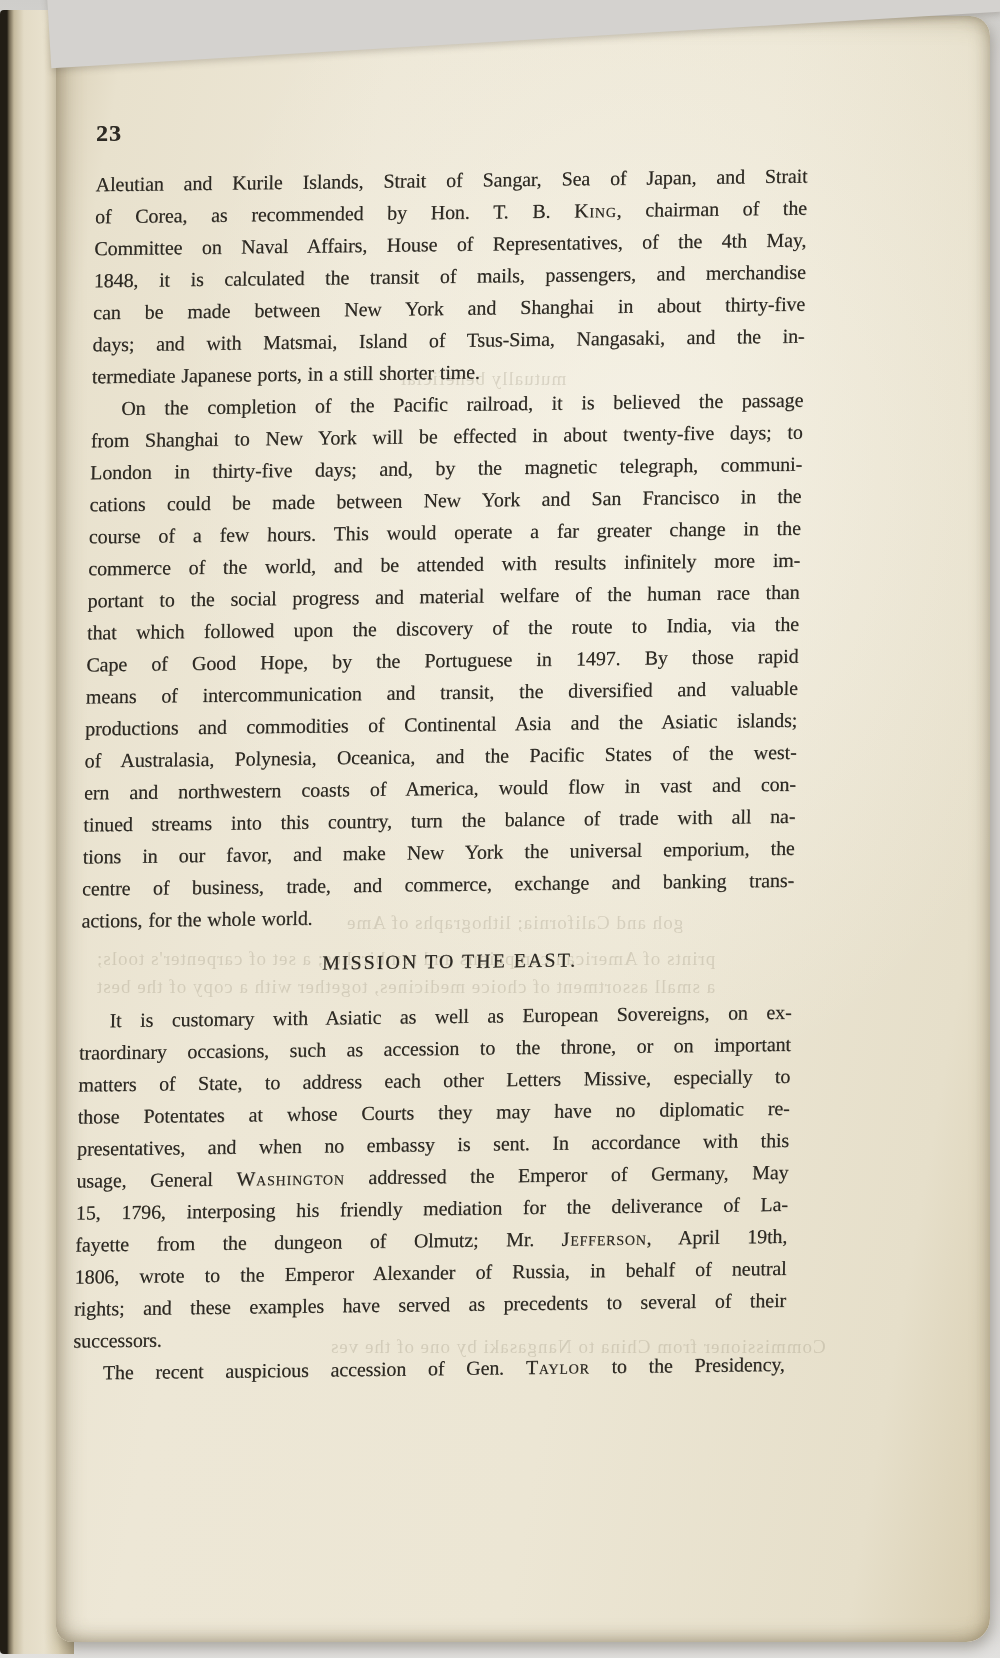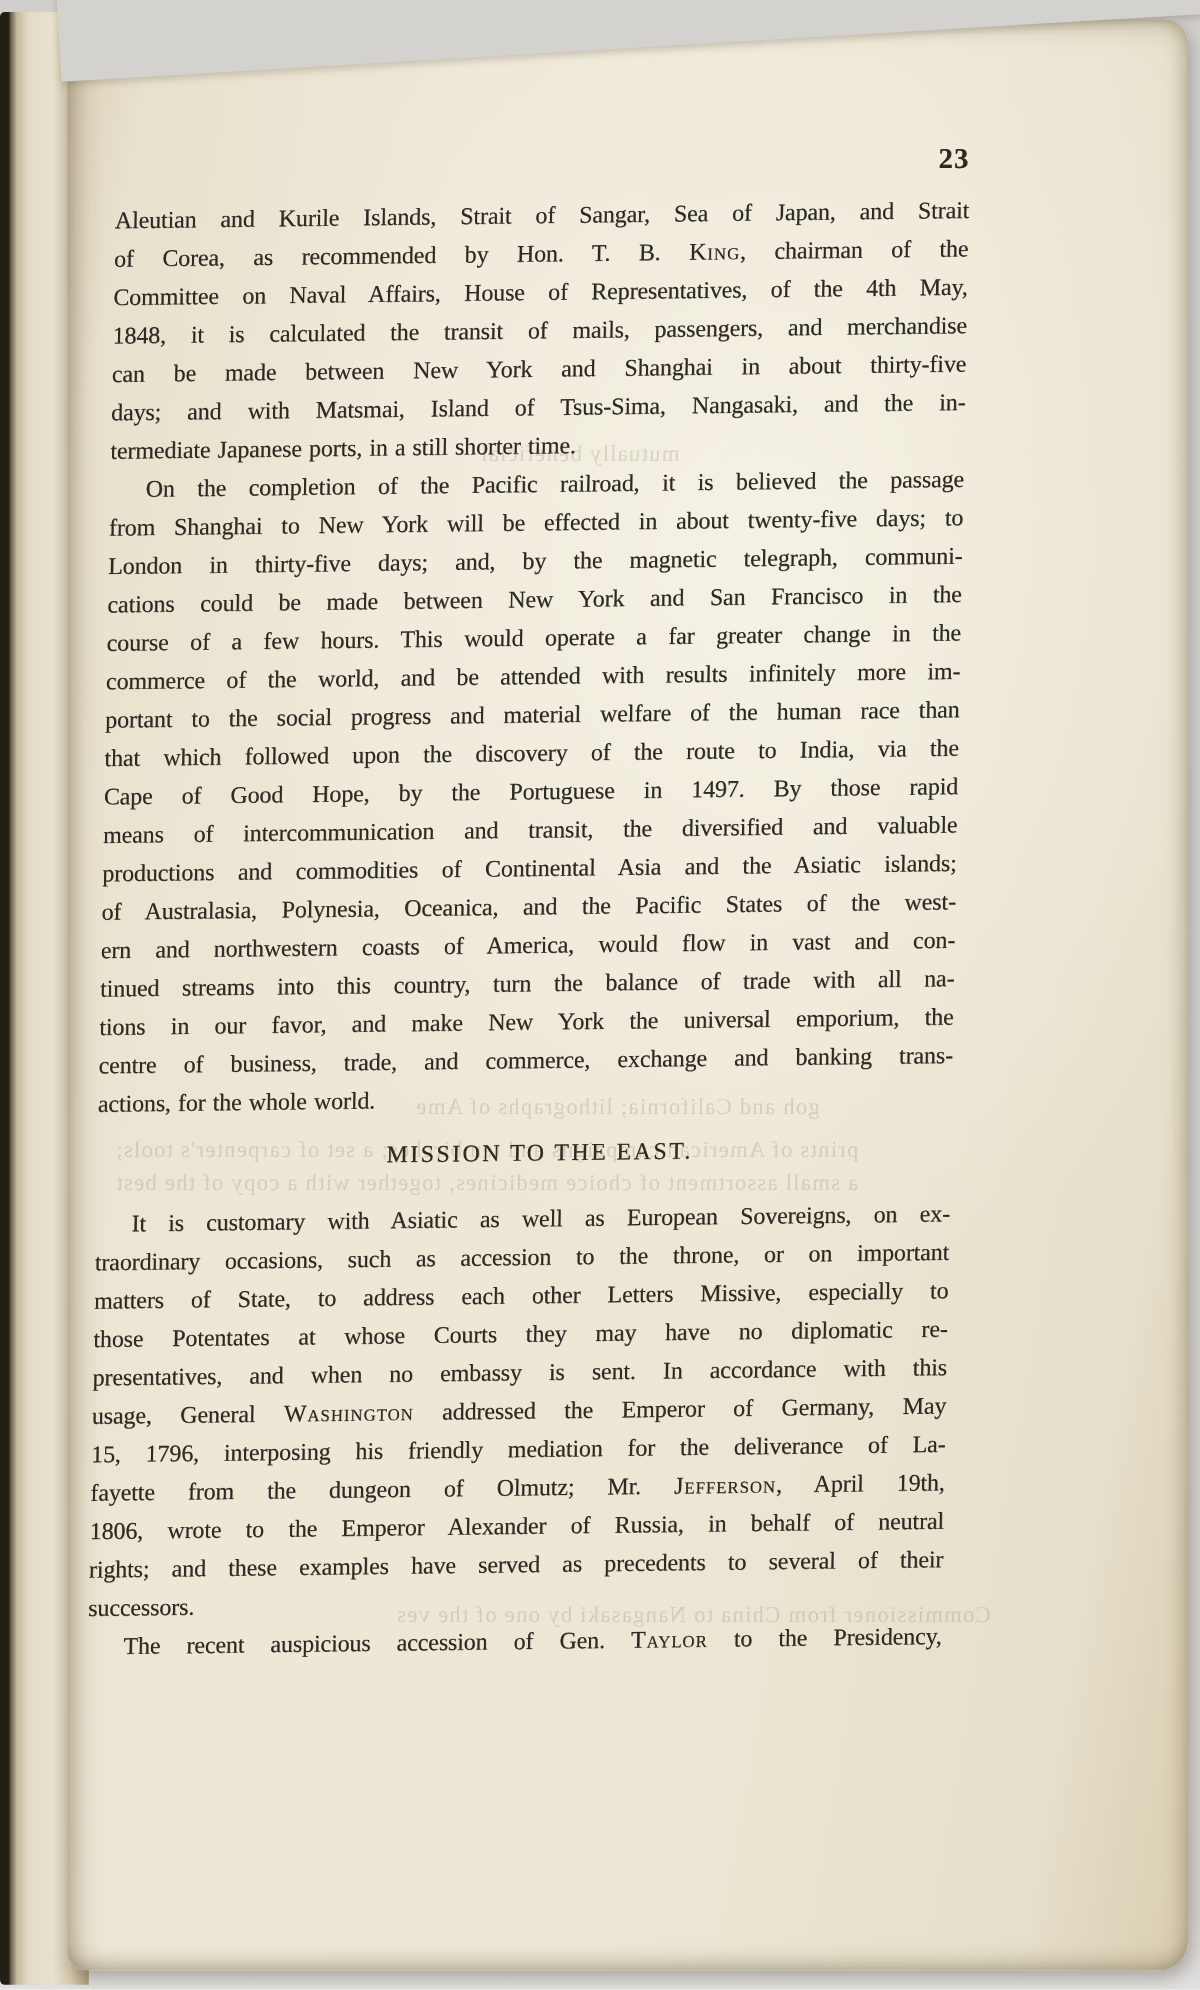--- a/index.html
+++ b/index.html
@@ -34,21 +34,21 @@
       2px 6px 14px rgba(70,62,48,.35);
   }
   
   .top-wedge{
     position:absolute;left:48px;top:-44px;width:952px;height:84px;z-index:3;
     background:#d4d2cf;transform:rotate(-3.4deg);
     box-shadow:0 3px 6px rgba(90,85,70,.25);
   }
   .pagenum{
     position:absolute;left:40px;top:104px;width:712px;z-index:4;
-    text-align:right;font-size:24px;font-weight:700;letter-spacing:1px;
+    text-align:left;font-size:24px;font-weight:700;letter-spacing:1px;
     color:#2d2a24;text-shadow:0.3px 0.3px 0.5px rgba(45,40,30,.55);
   }
   .text-block{
     position:absolute;left:40px;top:152px;width:712px;z-index:4;
     transform:rotate(-0.7deg) skewX(-1.8deg);transform-origin:20px 0;
     color:#2d2a24;font-size:20px;
     text-shadow:0.3px 0.3px 0.4px rgba(45,40,30,.55);
   }
   .line{
     height:32px;line-height:32px;white-space:normal;

